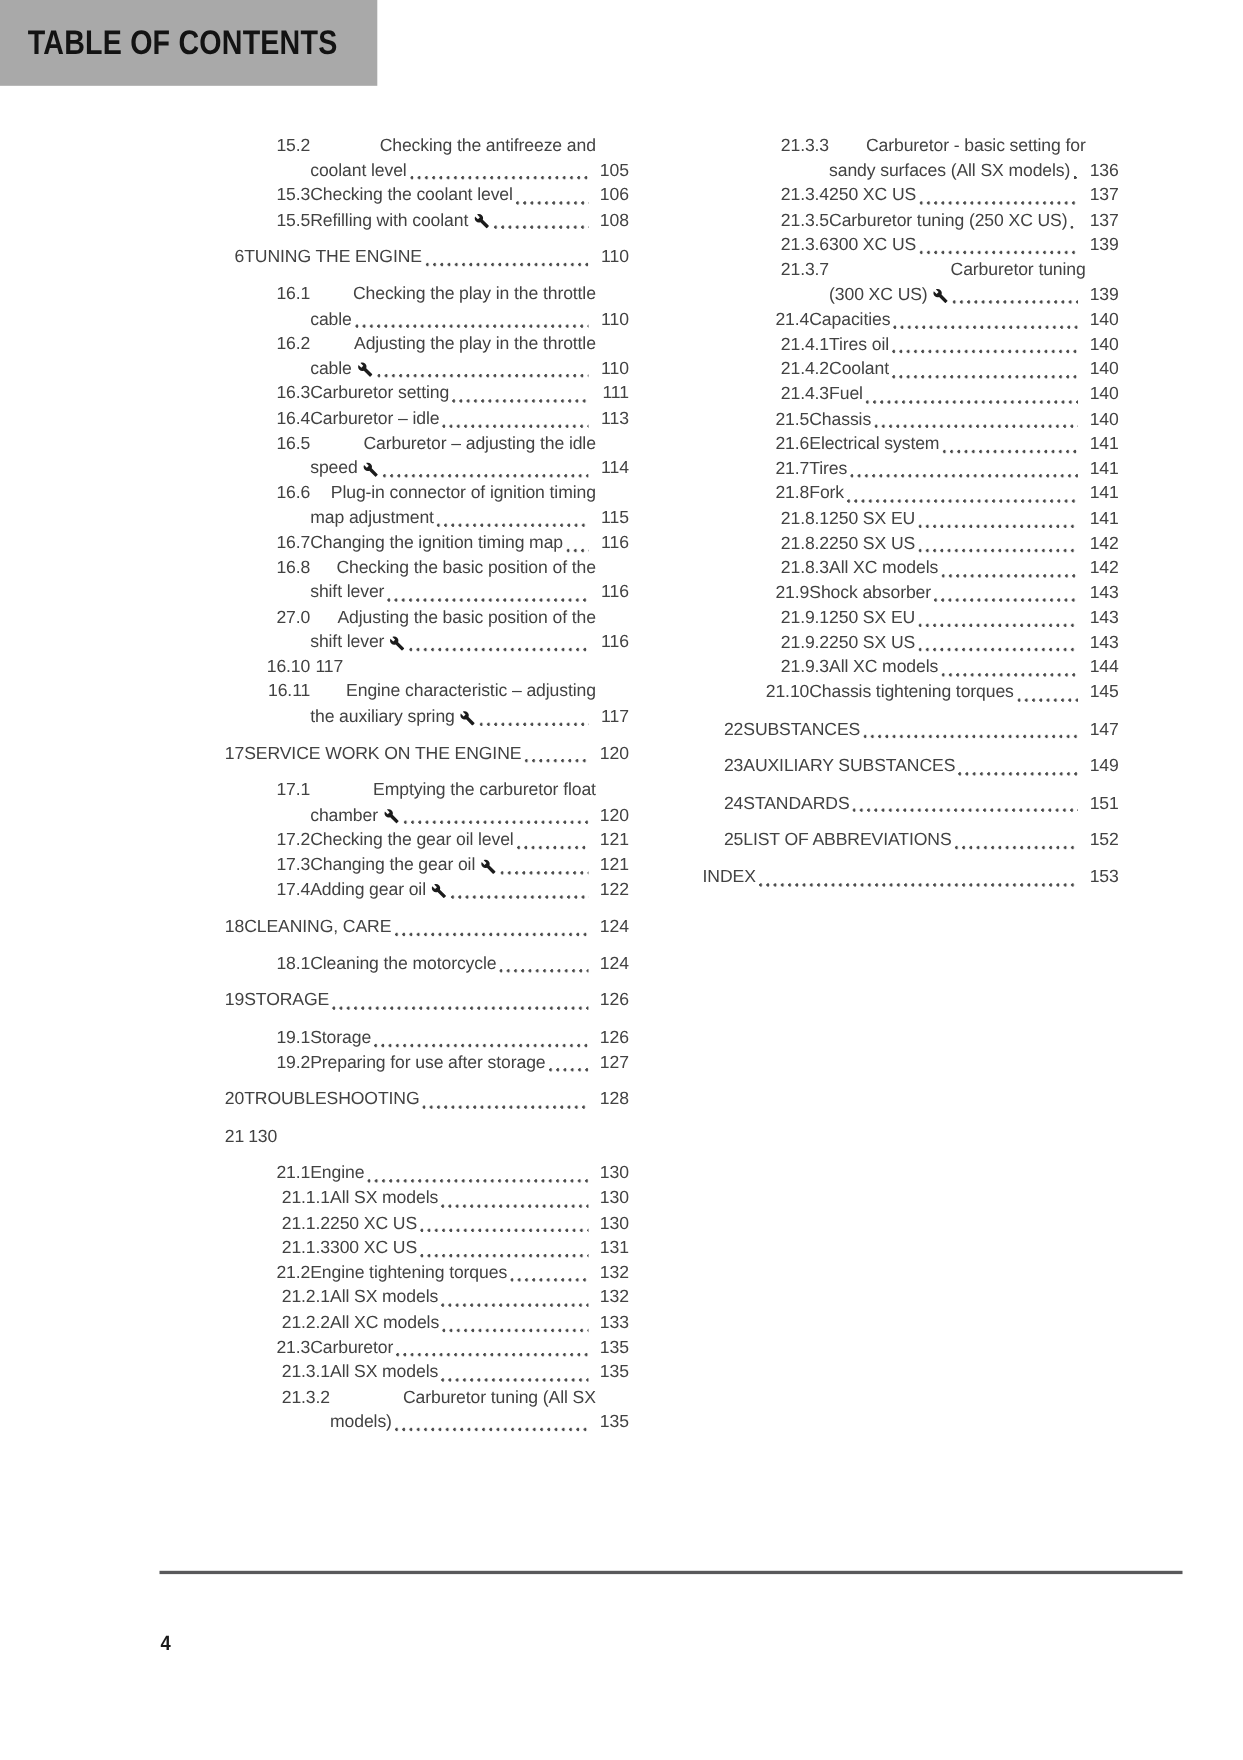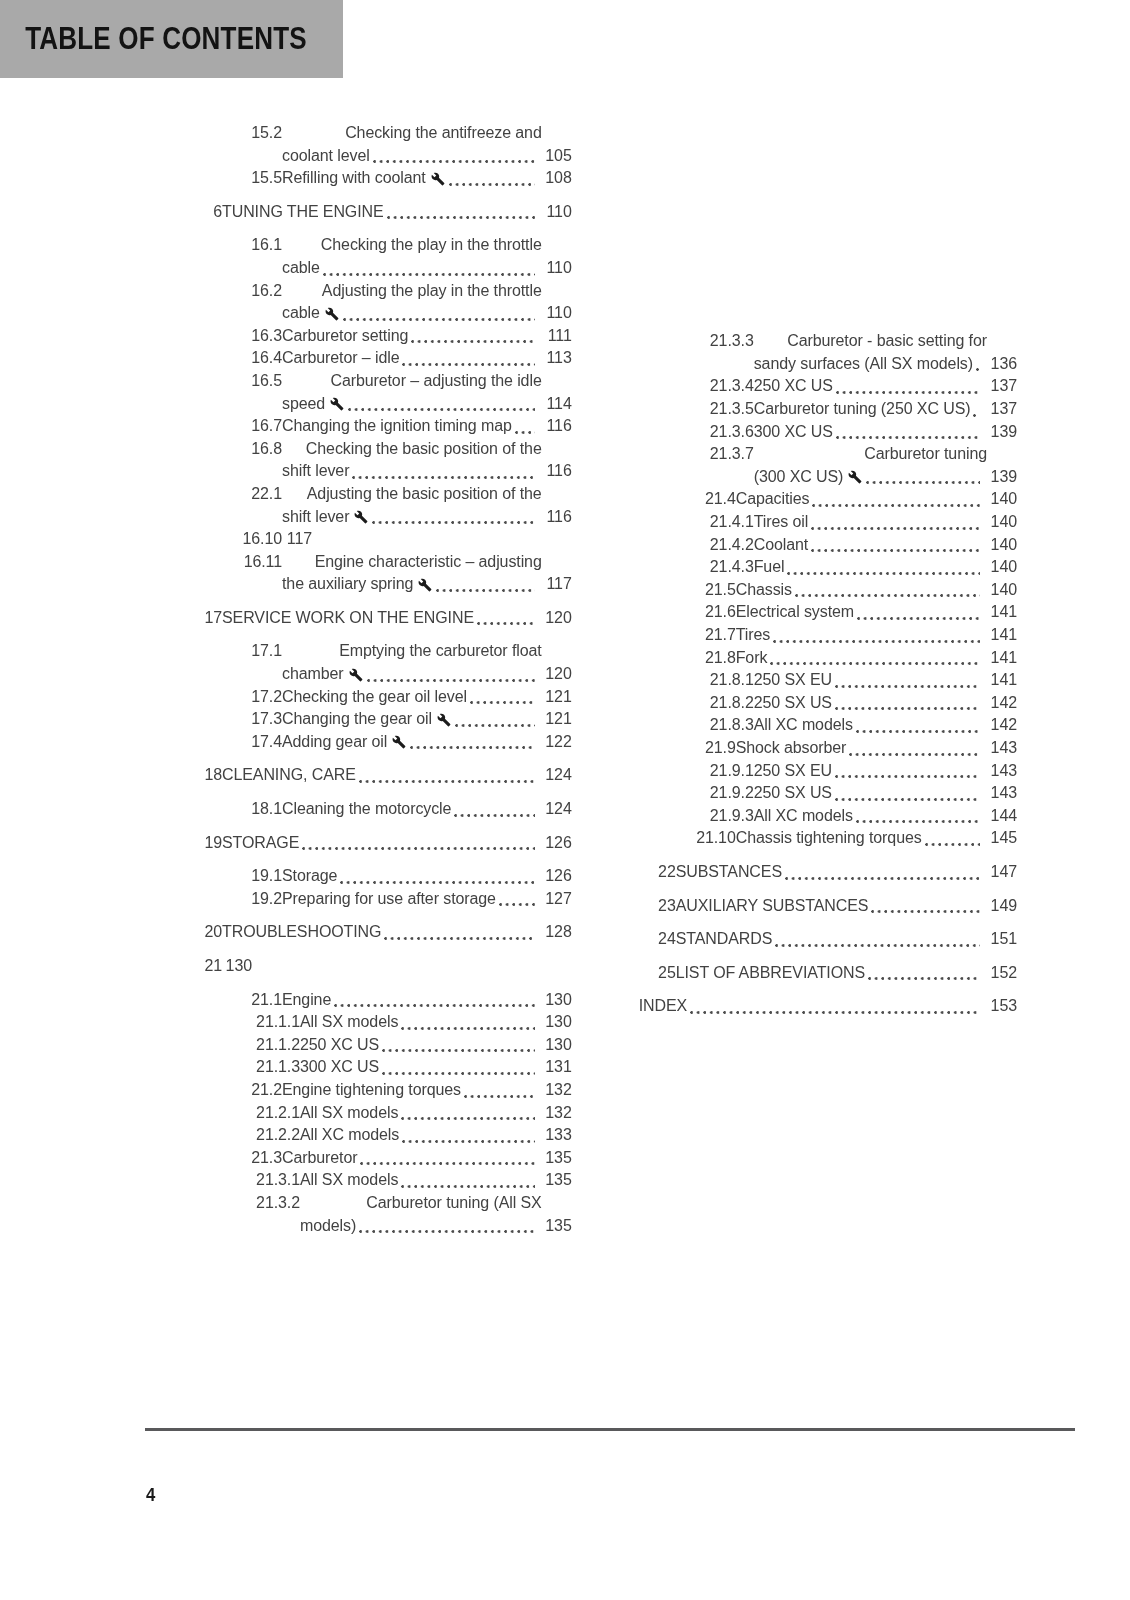--- a/index.html
+++ b/index.html
@@ -23,21 +23,21 @@
     line-height: 78px; font-size: 31px; font-weight: bold;
     color: #131313; letter-spacing: 0.2px; white-space: nowrap;
     transform: scaleX(0.84); transform-origin: left center;
   }
 
   
   .toc {
     position: absolute; left: 185px; top: 122px;
     width: 832px;
     display: flex; gap: 23px;
-    font-size: 16px; line-height: 22.6px; letter-spacing: -0.1px; align-items: center;
+    font-size: 16px; line-height: 22.6px; letter-spacing: -0.1px;
   }
   .col { width: 412px; }
   .col-right { width: 397px; margin-left: 44px; }
 
   .row { display: flex; align-items: flex-start; }
   .row.lvl0 { margin: 11px 0; }
 
   .num { flex: 0 0 auto; }
   .lvl0 > .num { width: 37px; }
   .lvl1 > .num { margin-left: 37px; width: 60px; }
@@ -89,20 +89,30 @@
           <div class="body">
             <div class="line">Checking the antifreeze and</div>
             <div class="line-last">
               <span class="txt">coolant level</span>
               <span class="leader"></span>
             </div>
           </div>
           <span class="page">105</span>
         </div>
         <div class="row lvl1">
+          <span class="num">15.3</span>
+          <div class="body">
+            <div class="line-last">
+              <span class="txt">Checking the coolant level</span>
+              <span class="leader"></span>
+            </div>
+          </div>
+          <span class="page">106</span>
+        </div>
+        <div class="row lvl1">
           <span class="num">15.5</span>
           <div class="body">
             <div class="line-last">
               <span class="txt">Refilling with coolant</span>
               <span class="wrench">
                 <svg viewBox="0 0 24 24" aria-hidden="true">
                   <path fill="#1c1c1c" d="M22.7 19l-9.1-9.1c.9-2.3.4-5-1.5-6.9-2-2-5-2.4-7.4-1.3L9 6 6 9 1.6 4.7C.4 7.1.9 10.1 2.9 12.1c1.9 1.9 4.6 2.4 6.9 1.5l9.1 9.1c.4.4 1 .4 1.4 0l2.3-2.3c.5-.4.5-1.1.1-1.4z"></path>
                 </svg>
               </span>
               <span class="leader"></span>
@@ -177,20 +187,31 @@
                 <svg viewBox="0 0 24 24" aria-hidden="true">
                   <path fill="#1c1c1c" d="M22.7 19l-9.1-9.1c.9-2.3.4-5-1.5-6.9-2-2-5-2.4-7.4-1.3L9 6 6 9 1.6 4.7C.4 7.1.9 10.1 2.9 12.1c1.9 1.9 4.6 2.4 6.9 1.5l9.1 9.1c.4.4 1 .4 1.4 0l2.3-2.3c.5-.4.5-1.1.1-1.4z"></path>
                 </svg>
               </span>
               <span class="leader"></span>
             </div>
           </div>
           <span class="page">114</span>
         </div>
         <div class="row lvl1">
+          <span class="num">16.6</span>
+          <div class="body">
+            <div class="line">Plug-in connector of ignition timing</div>
+            <div class="line-last">
+              <span class="txt">map adjustment</span>
+              <span class="leader"></span>
+            </div>
+          </div>
+          <span class="page">115</span>
+        </div>
+        <div class="row lvl1">
           <span class="num">16.7</span>
           <div class="body">
             <div class="line-last">
               <span class="txt">Changing the ignition timing map</span>
               <span class="leader"></span>
             </div>
           </div>
           <span class="page">116</span>
         </div>
         <div class="row lvl1">
@@ -198,21 +219,21 @@
           <div class="body">
             <div class="line">Checking the basic position of the</div>
             <div class="line-last">
               <span class="txt">shift lever</span>
               <span class="leader"></span>
             </div>
           </div>
           <span class="page">116</span>
         </div>
         <div class="row lvl1">
-          <span class="num">22.1</span>
+          <span class="num">27.0</span>
           <div class="body">
             <div class="line">Adjusting the basic position of the</div>
             <div class="line-last">
               <span class="txt">shift lever</span>
               <span class="wrench">
                 <svg viewBox="0 0 24 24" aria-hidden="true">
                   <path fill="#1c1c1c" d="M22.7 19l-9.1-9.1c.9-2.3.4-5-1.5-6.9-2-2-5-2.4-7.4-1.3L9 6 6 9 1.6 4.7C.4 7.1.9 10.1 2.9 12.1c1.9 1.9 4.6 2.4 6.9 1.5l9.1 9.1c.4.4 1 .4 1.4 0l2.3-2.3c.5-.4.5-1.1.1-1.4z"></path>
                 </svg>
               </span>
               <span class="leader"></span>

